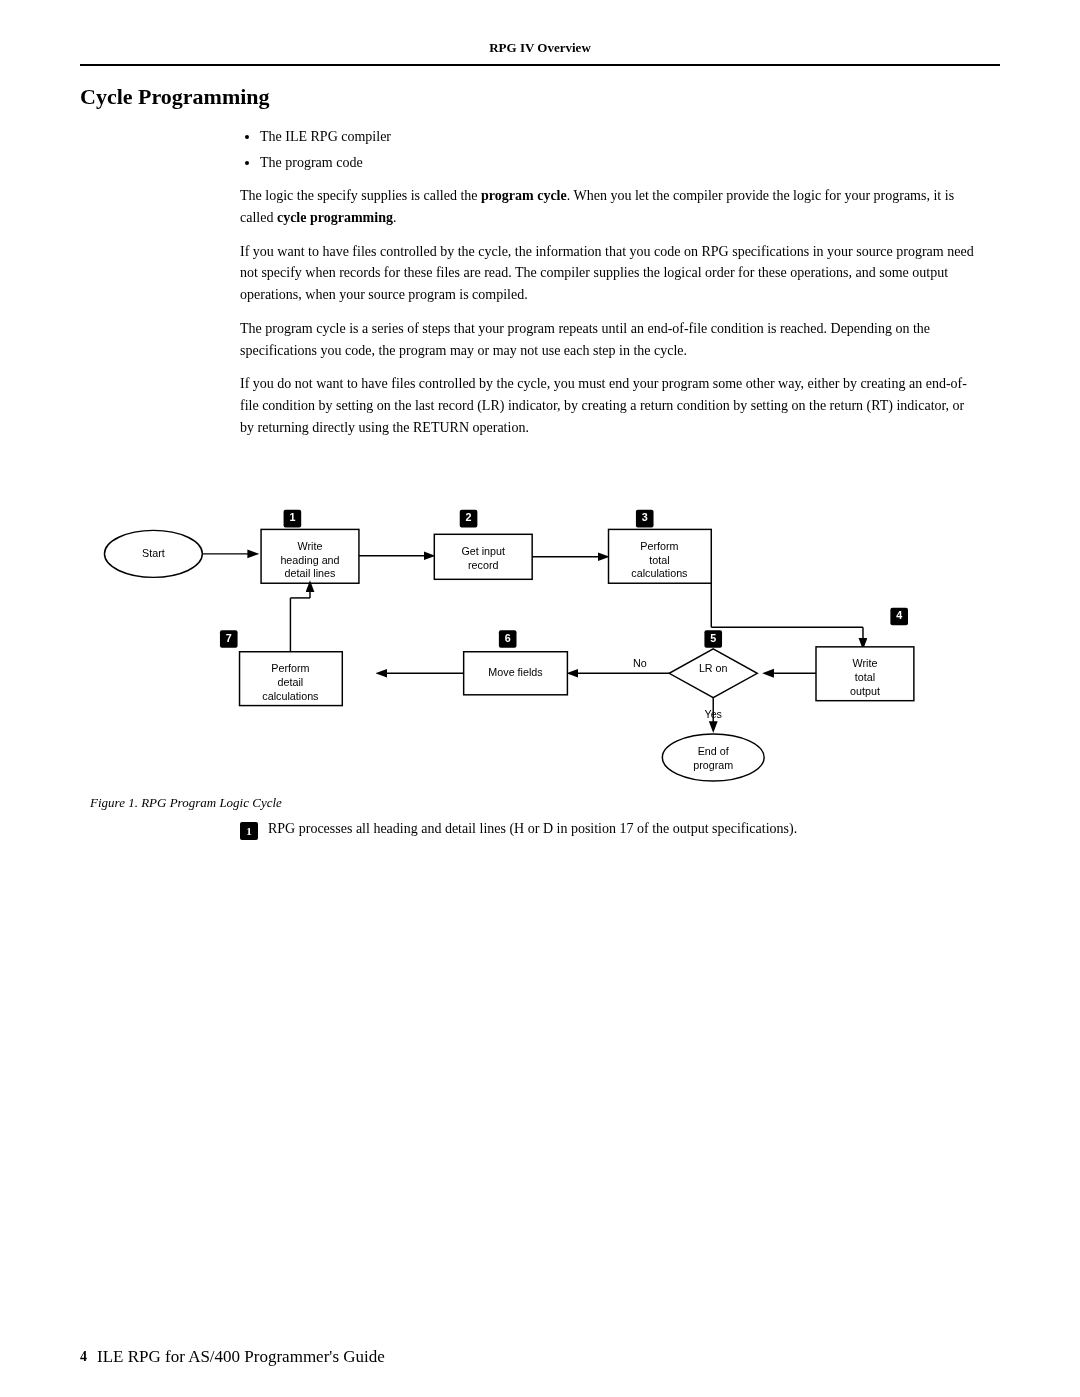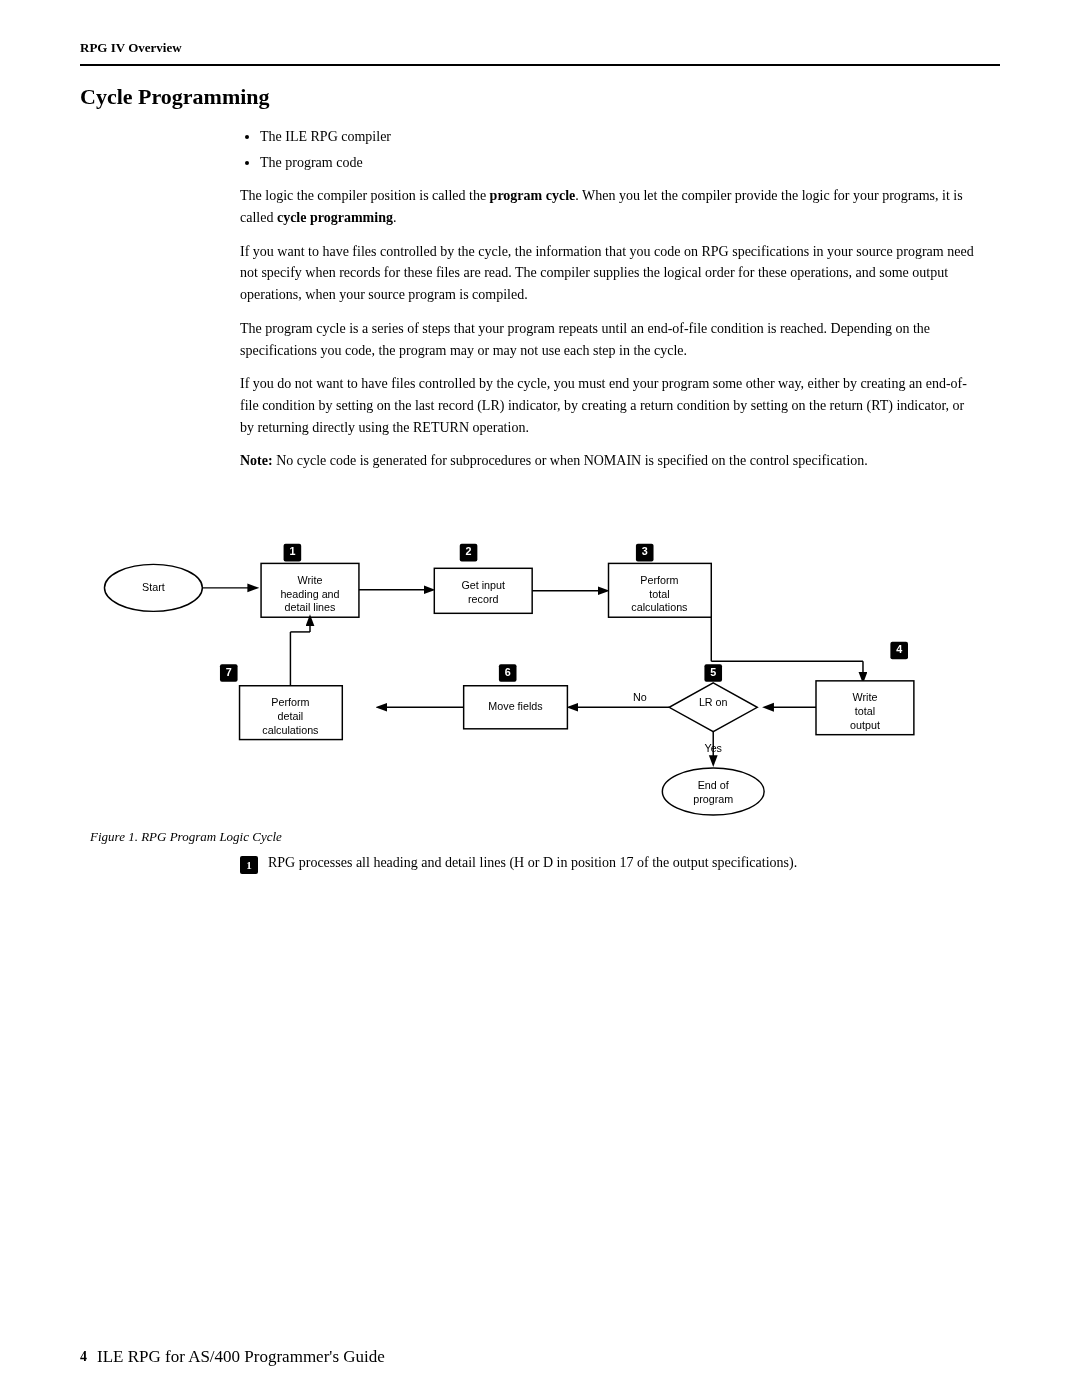--- a/index.html
+++ b/index.html
@@ -13,21 +13,21 @@
       padding: 0;
     }
     .page {
       width: 1080px;
       min-height: 1397px;
       padding: 40px 80px 60px 80px;
       position: relative;
     }
     .header {
       display: flex;
-      justify-content: flex-start;
+      justify-content: center;
       align-items: flex-start;
       margin-bottom: 8px;
     }
     .header-left {
       font-weight: bold;
       font-size: 13px;
     }
     .header-divider {
       border: none;
       border-top: 2px solid #000;
@@ -162,33 +162,29 @@
 
   <div class="content-indent">
 
 
     <ul>
       <li>The ILE RPG compiler</li>
       <li>The program code</li>
     </ul>
 
     <p>
-      <span>The logic the compiler position is called the </span><strong>program cycle</strong><span>. When you let the compiler provide the logic for your programs, it is called </span><strong>cycle programming</strong><span>.</span>
+      <span>The logic the specify supplies is called the </span><strong>program cycle</strong><span>. When you let the compiler provide the logic for your programs, it is called </span><strong>cycle programming</strong><span>.</span>
     </p>
 
     <p>If you want to have files controlled by the cycle, the information that you code on RPG specifications in your source program need not specify when records for these files are read. The compiler supplies the logical order for these operations, and some output operations, when your source program is compiled.</p>
 
     <p>The program cycle is a series of steps that your program repeats until an end-of-file condition is reached. Depending on the specifications you code, the program may or may not use each step in the cycle.</p>
 
     <p>If you do not want to have files controlled by the cycle, you must end your program some other way, either by creating an end-of-file condition by setting on the last record (LR) indicator, by creating a return condition by setting on the return (RT) indicator, or by returning directly using the RETURN operation.</p>
 
-    <div class="note-block">
-      <span><strong>Note:</strong></span>
-      <span> No cycle code is generated for subprocedures or when NOMAIN is speci​fied on the control specification.</span>
-    </div>
 
   </div>
 
   <div class="flowchart-container">
     <svg class="flowchart" viewBox="0 0 940 340" xmlns="http://www.w3.org/2000/svg">
 
       <ellipse cx="75" cy="100" rx="50" ry="24" class="flow-oval"></ellipse>
       <text x="75" y="100" class="flow-text">Start</text>
 
       <line x1="125" y1="100" x2="180" y2="100" stroke="#000" stroke-width="1.5" marker-end="url(#arrow)"></line>

